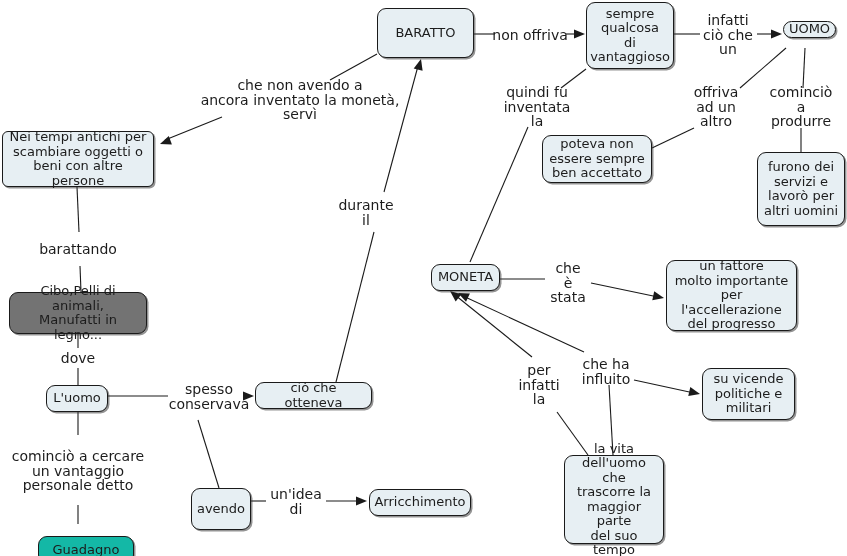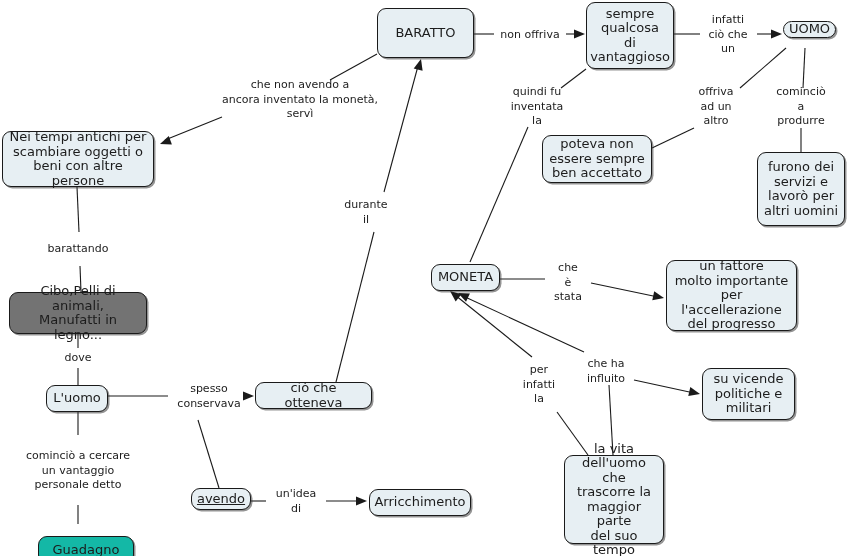--- a/index.html
+++ b/index.html
@@ -35,21 +35,21 @@
     display: flex;
     align-items: center;
     justify-content: center;
     padding: 2px 5px;
     box-shadow: 1.5px 1.5px 0 rgba(60,60,60,0.55);
     white-space: pre-line;
   }
   .edge-label {
     position: absolute;
     color: #1c1c1c;
-    font-size: 11px;
+    font-size: 14px;
     line-height: 14.5px;
     text-align: center;
     white-space: pre-line;
     background: transparent;
     transform: translate(-50%, -50%);
     pointer-events: none;
   }
 </style>
 </head>
 <body>
@@ -137,21 +137,21 @@
         <line x1="557" y1="412" x2="588" y2="455" stroke="#1a1a1a" stroke-width="1.1"></line>
       </g>
     </svg>
   <div id="node-layer">
       <div class="node" style="left: 377px; top: 8px; width: 97px; height: 50px; background: rgb(231, 239, 243); border-color: rgb(26, 26, 26); color: rgb(28, 28, 28);">BARATTO</div>
       <div class="node" style="left: 586px; top: 2px; width: 88px; height: 67px; background: rgb(231, 239, 243); border-color: rgb(26, 26, 26); color: rgb(28, 28, 28);">sempre
 qualcosa
 di
 vantaggioso</div>
       <div class="node" style="left: 783px; top: 21px; width: 53px; height: 17px; background: rgb(231, 239, 243); border-color: rgb(26, 26, 26); color: rgb(28, 28, 28);">UOMO</div>
-      <div class="node" style="left: 2px; top: 131px; width: 152px; height: 56px; background: rgb(231, 239, 243); border-color: rgb(26, 26, 26); color: rgb(28, 28, 28);">Nei tempi antichi per
+      <div class="node" style="left: 2px; top: 131px; width: 152px; height: 56px; background: rgb(231, 239, 243); border-color: rgb(26, 26, 26); color: rgb(28, 28, 28); border-radius: 6px;">Nei tempi antichi per
 scambiare oggetti o
 beni con altre persone</div>
       <div class="node" style="left: 542px; top: 135px; width: 110px; height: 48px; background: rgb(231, 239, 243); border-color: rgb(26, 26, 26); color: rgb(28, 28, 28);">poteva non
 essere sempre
 ben accettato</div>
       <div class="node" style="left: 757px; top: 152px; width: 88px; height: 74px; background: rgb(231, 239, 243); border-color: rgb(26, 26, 26); color: rgb(28, 28, 28);">furono dei
 servizi e
 lavorò per
 altri uomini</div>
       <div class="node" style="left: 431px; top: 264px; width: 69px; height: 27px; background: rgb(231, 239, 243); border-color: rgb(26, 26, 26); color: rgb(28, 28, 28);">MONETA</div>
@@ -164,21 +164,21 @@
       <div class="node" style="left: 702px; top: 368px; width: 93px; height: 52px; background: rgb(231, 239, 243); border-color: rgb(26, 26, 26); color: rgb(28, 28, 28);">su vicende
 politiche e
 militari</div>
       <div class="node" style="left: 255px; top: 382px; width: 117px; height: 27px; background: rgb(231, 239, 243); border-color: rgb(26, 26, 26); color: rgb(28, 28, 28);">ciò che otteneva</div>
       <div class="node" style="left: 46px; top: 385px; width: 62px; height: 27px; background: rgb(231, 239, 243); border-color: rgb(26, 26, 26); color: rgb(28, 28, 28);">L'uomo</div>
       <div class="node" style="left: 564px; top: 455px; width: 100px; height: 89px; background: rgb(231, 239, 243); border-color: rgb(26, 26, 26); color: rgb(28, 28, 28);">la vita
 dell'uomo che
 trascorre la
 maggior parte
 del suo tempo</div>
-      <div class="node" style="left: 191px; top: 488px; width: 60px; height: 22px; background: rgb(231, 239, 243); border-color: rgb(26, 26, 26); color: rgb(28, 28, 28); text-decoration: underline;">avendo</div>
+      <div class="node" style="left: 191px; top: 488px; width: 60px; height: 42px; background: rgb(231, 239, 243); border-color: rgb(26, 26, 26); color: rgb(28, 28, 28);">avendo</div>
       <div class="node" style="left: 369px; top: 489px; width: 102px; height: 27px; background: rgb(231, 239, 243); border-color: rgb(26, 26, 26); color: rgb(28, 28, 28);">Arricchimento</div>
       <div class="node" style="left: 38px; top: 536px; width: 96px; height: 28px; background: #14b8a6; border-color: rgb(26, 26, 26); color: rgb(28, 28, 28);">Guadagno</div>
     </div>
   <div id="label-layer">
       <div class="edge-label" style="left: 300px; top: 100px; color: rgb(28, 28, 28);">che non avendo a
 ancora inventato la monetà,
 servì</div>
       <div class="edge-label" style="left: 530px; top: 35px; color: rgb(28, 28, 28);">non offriva</div>
       <div class="edge-label" style="left: 728px; top: 35px; color: rgb(28, 28, 28);">infatti
 ciò che

